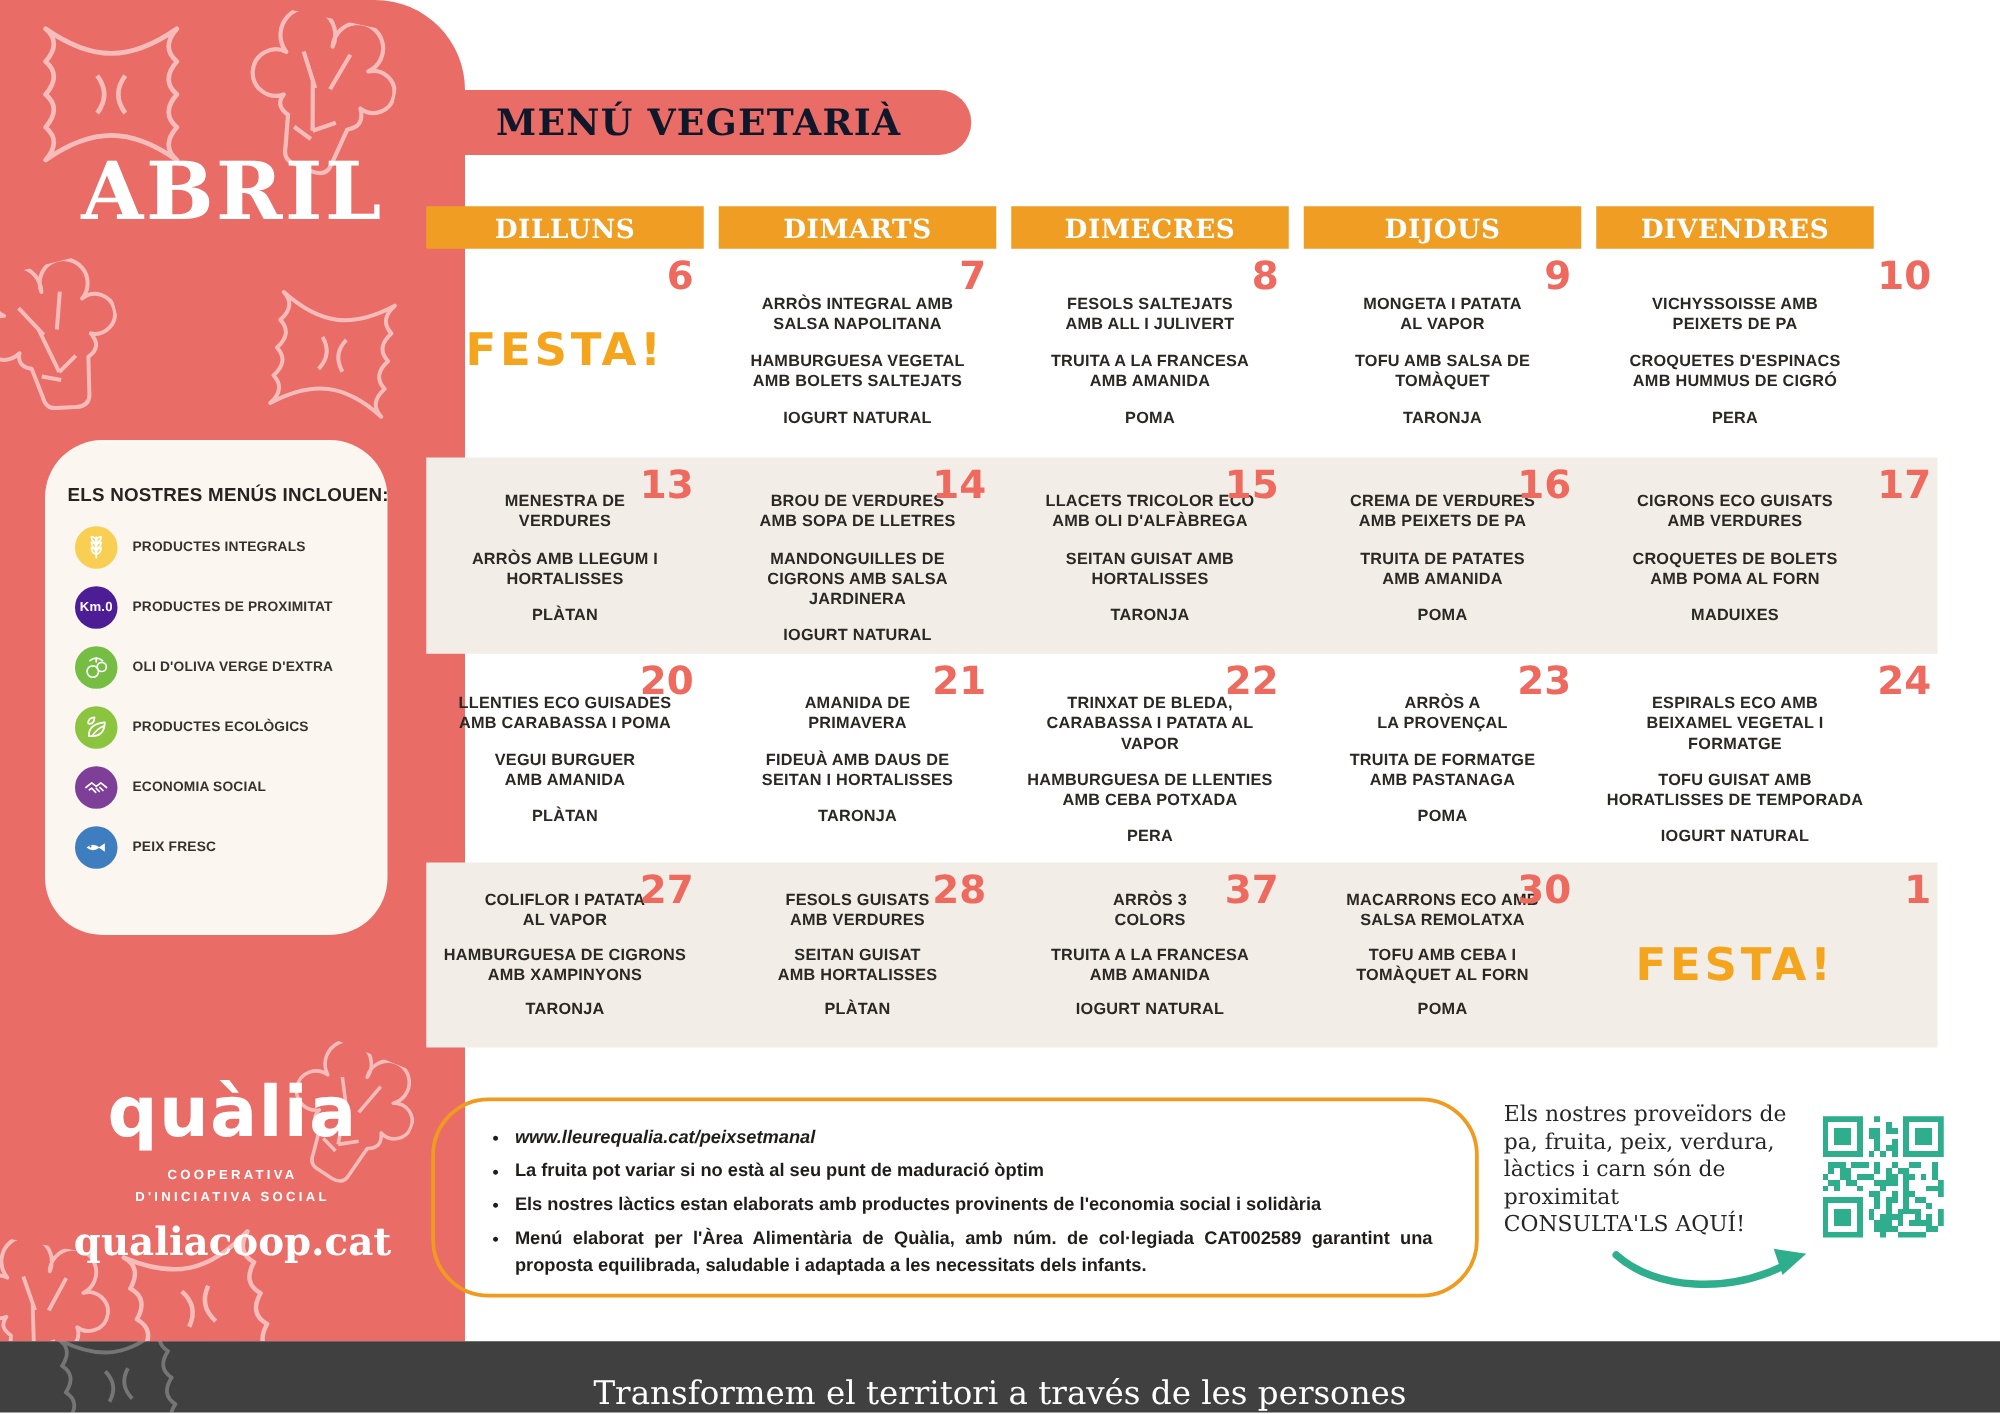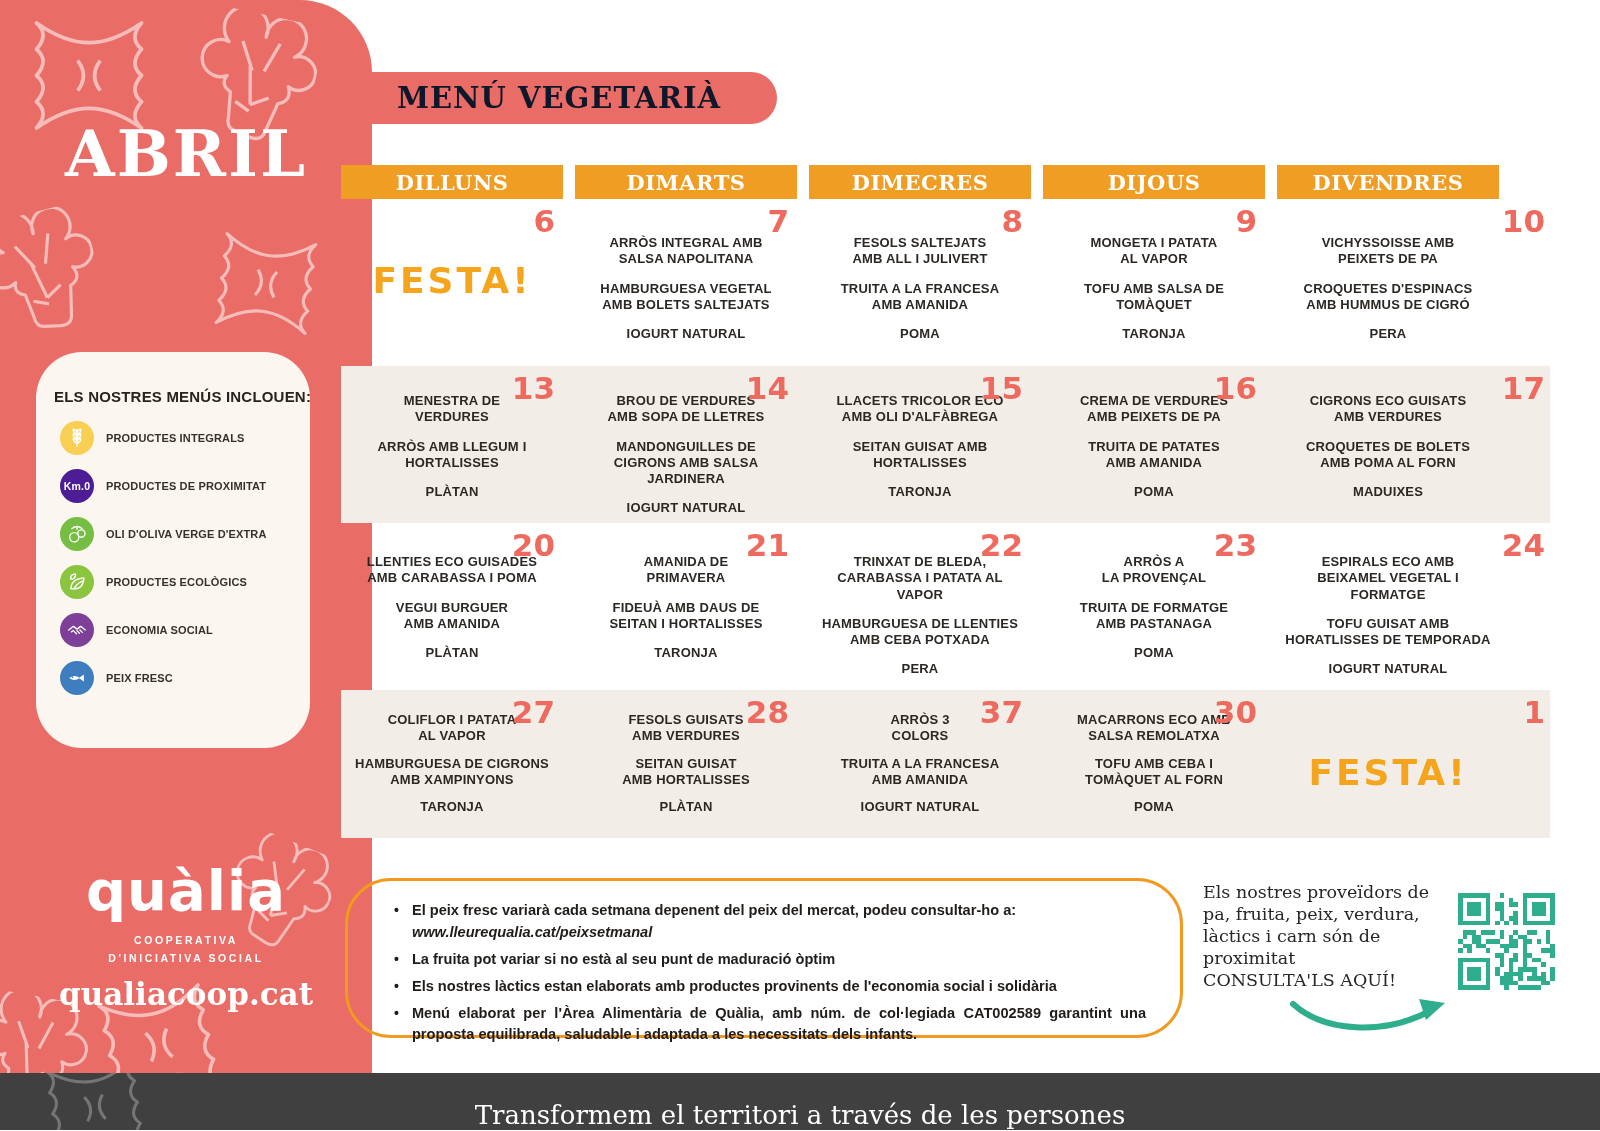--- a/index.html
+++ b/index.html
@@ -443,21 +443,21 @@
     <div class="daynum">1</div>
     <div class="daybody"><div class="festa">FESTA!</div></div>
   </div>
 </div>
   </div>
 
 <div class="notes">
   <div id="note-items">
   <div class="note">
     <span class="note-dot">•</span>
-    <span class="note-body"><span class="note-text">El peix fresc variarà cada setmana depenent del peix del mercat, podeu consultar-ho a:</span><em class="note-url">www.lleurequalia.cat/peixsetmanal</em></span>
+    <span class="note-body"><em class="note-url">www.lleurequalia.cat/peixsetmanal</em></span>
   </div>
 
   <div class="note">
     <span class="note-dot">•</span>
     <span class="note-body"><span class="note-text">La fruita pot variar si no està al seu punt de maduració òptim</span></span>
   </div>
 
   <div class="note">
     <span class="note-dot">•</span>
     <span class="note-body"><span class="note-text">Els nostres làctics estan elaborats amb productes provinents de l'economia social i solidària</span></span>

